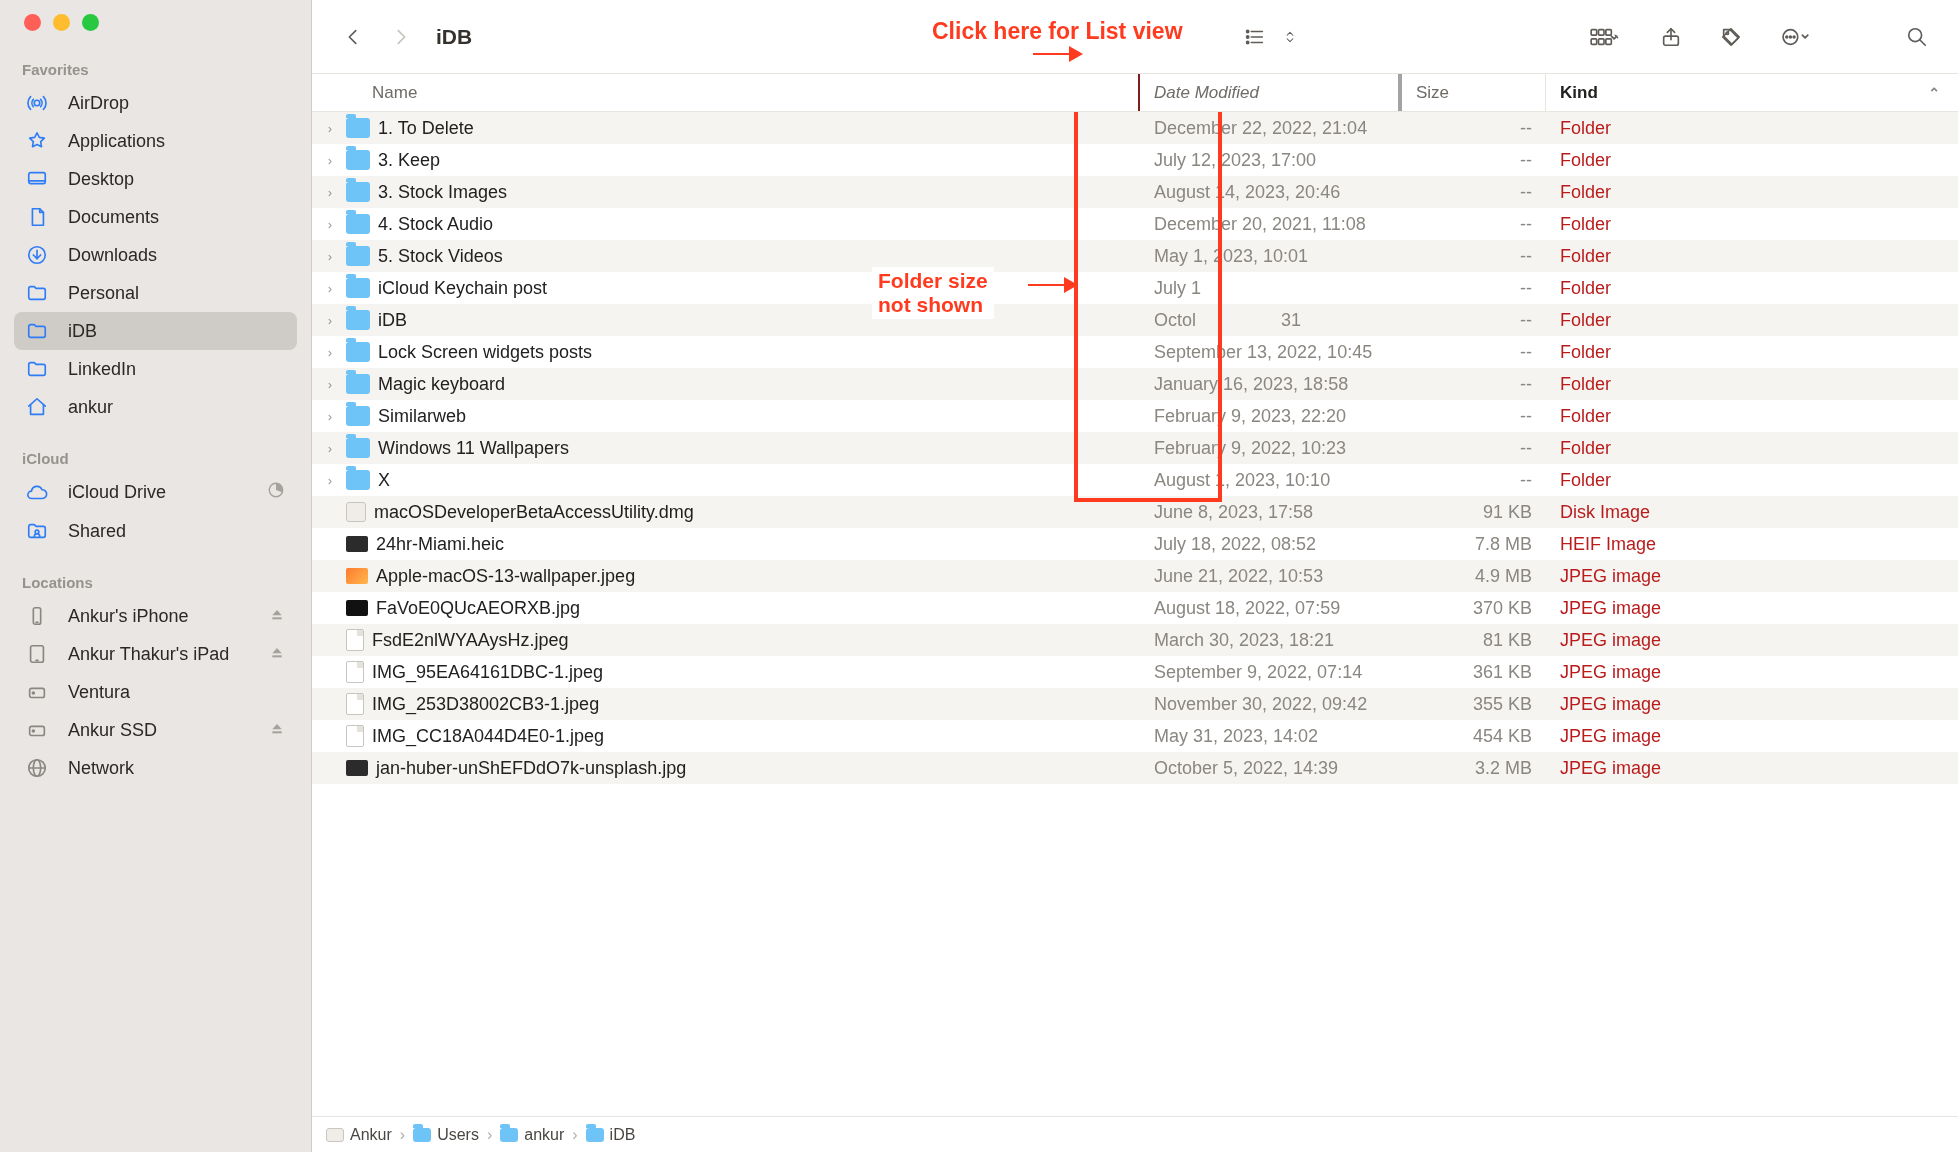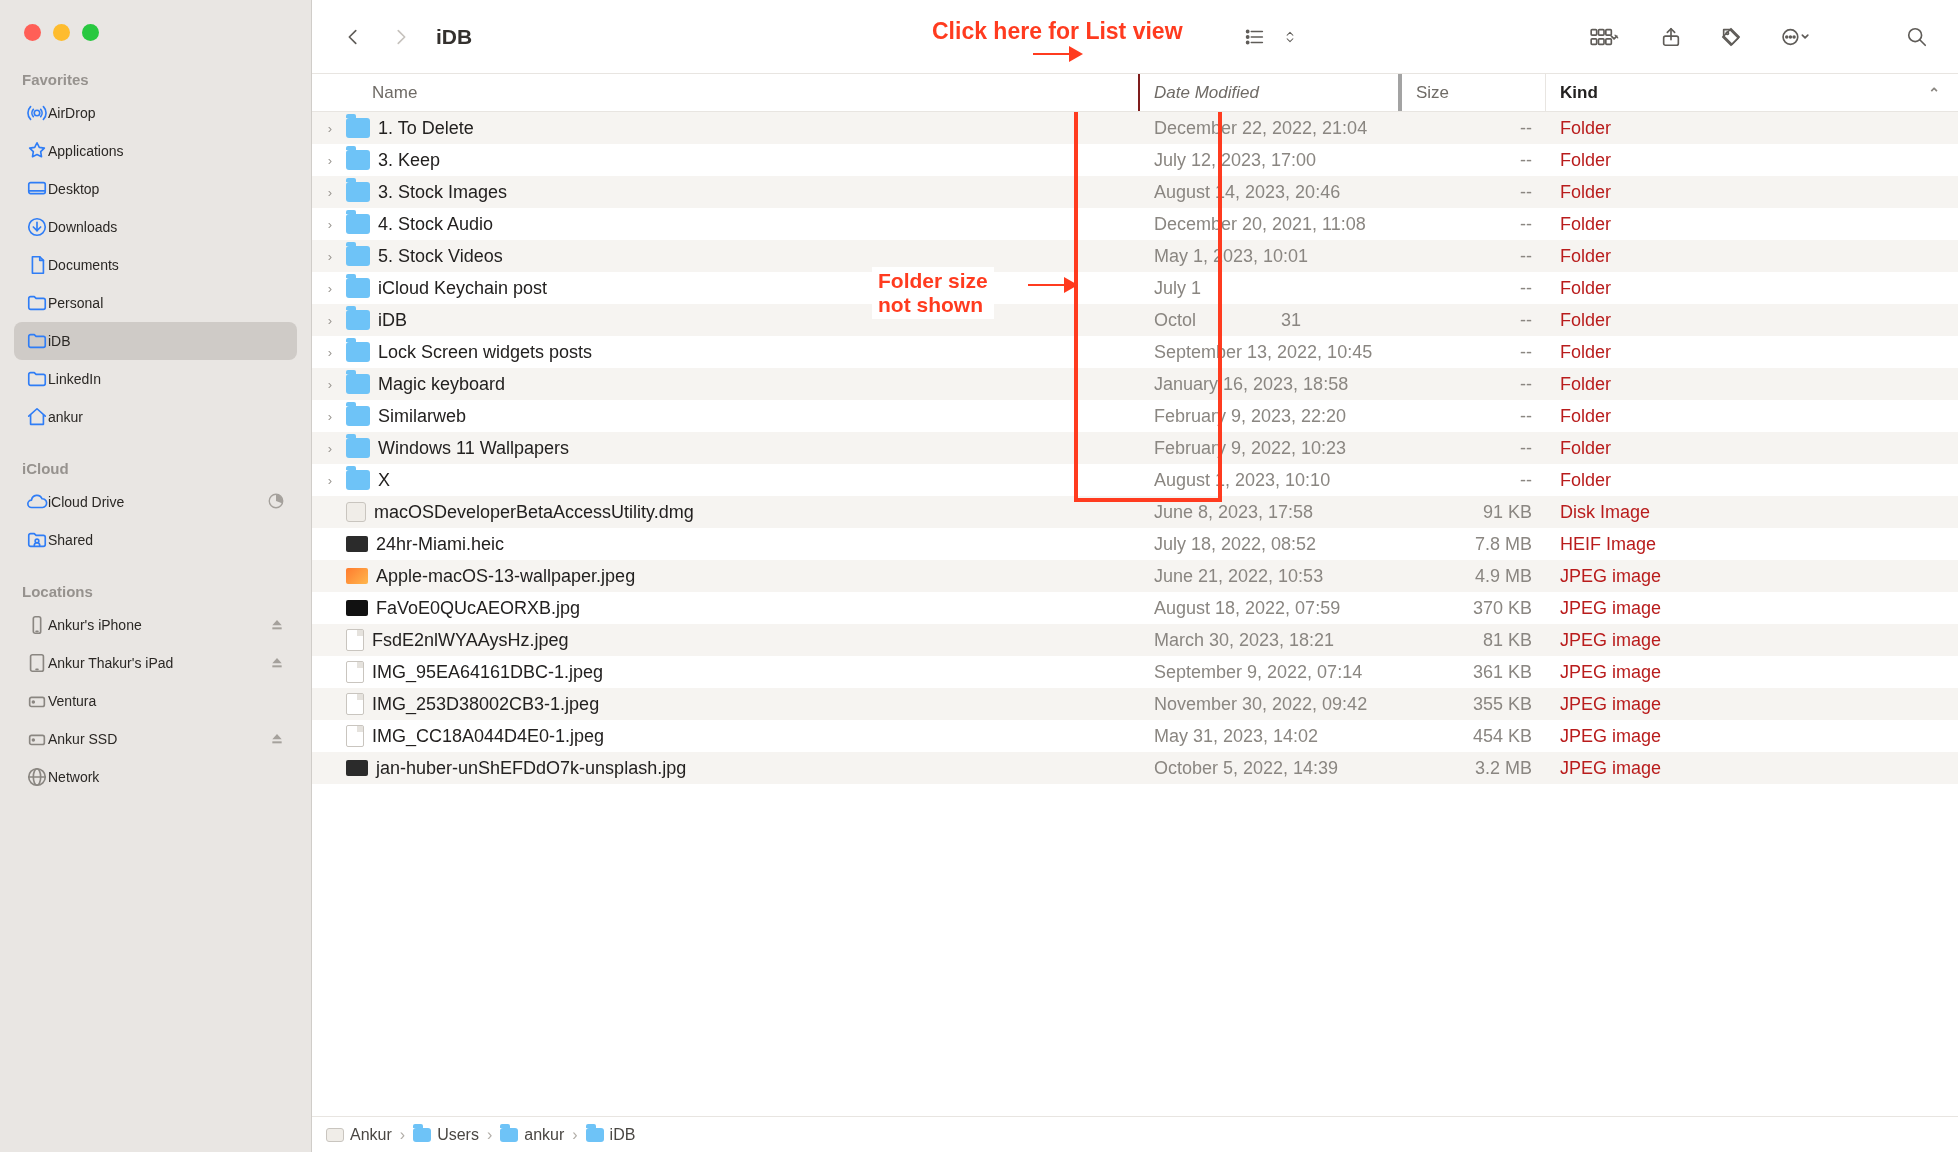--- a/index.html
+++ b/index.html
@@ -1,26 +1,26 @@
 <!DOCTYPE html>
 <html><head>
 <meta charset="utf-8">
 <style>
 * { margin: 0; padding: 0; box-sizing: border-box; font-family: -apple-system, BlinkMacSystemFont, "Segoe UI", Helvetica, Arial, sans-serif; }
 body { width: 1958px; height: 1152px; background: #fff; overflow: hidden; }
 .window { display: flex; width: 100%; height: 100%; }
-.sidebar { width: 312px; background: #e9e6e3; border-right: 1px solid #d0cdc9; display: flex; flex-direction: column; padding-top: 10px; overflow-y: auto; }
+.sidebar { width: 312px; background: #e9e6e3; border-right: 1px solid #d0cdc9; display: flex; flex-direction: column; overflow-y: auto; }
 .traffic { display: flex; gap: 12px; padding: 14px 0 24px 24px; }
 .traffic .dot { width: 17px; height: 17px; border-radius: 50%; }
 .traffic .red { background: #ff5f57; }
 .traffic .yellow { background: #febc2e; }
 .traffic .green { background: #28c840; }
 .section-title { font-size: 15px; font-weight: 700; color: #96928e; padding: 6px 20px 6px 22px; }
 .side-list { display: flex; flex-direction: column; padding: 0 14px; margin-bottom: 18px; }
-.side-item { display: flex; align-items: center; gap: 0; padding: 8px 12px; border-radius: 8px; font-size: 14px; color: #2b2825; cursor: default; }
+.side-item { display: flex; align-items: center; gap: 20px; padding: 8px 12px; border-radius: 8px; font-size: 18px; color: #2b2825; cursor: default; }
 .side-item.selected { background: #cfcbc7; }
 .side-item .icn { width: 22px; height: 22px; display: flex; align-items: center; justify-content: center; color: #2f7df6; flex-shrink: 0; }
 .side-item .trail { margin-left: auto; color: #a5a19c; }
 .main { flex: 1; display: flex; flex-direction: column; background: #fff; min-width: 0; }
 .toolbar { height: 74px; display: flex; align-items: center; padding: 0 20px; gap: 6px; border-bottom: 1px solid #e8e5e1; position: relative; }
 .tb-btn { width: 42px; height: 42px; display: flex; align-items: center; justify-content: center; color: #5f5c58; border-radius: 6px; }
 .tb-btn.disabled { color: #c6c2bd; }
 .title { font-size: 21px; font-weight: 700; color: #34312e; margin-left: 8px; }
 .annot { position: absolute; font-size: 23px; font-weight: 700; color: #ff3b1f; display: flex; align-items: center; gap: 8px; flex-direction: column; }
 .annot-arrow { width: 48px; height: 2px; background: #ff3b1f; position: relative; }
@@ -94,35 +94,35 @@
               <svg viewBox="0 0 24 24">
                 <rect x="3" y="5" width="18" height="12" rx="2"></rect>
                 <line x1="3" y1="14" x2="21" y2="14"></line>
               </svg>
             </span>
             <span>Desktop</span>
           </div>
           <div class="side-item">
             <span class="icn">
               <svg viewBox="0 0 24 24">
+                <path d="M7 3h8l4 4v14H7z"></path>
+                <polyline points="15 3 15 7 19 7"></polyline>
+              </svg>
+            </span>
+            <span>Documents</span>
+          </div>
+          <div class="side-item">
+            <span class="icn">
+              <svg viewBox="0 0 24 24">
                 <circle cx="12" cy="12" r="9"></circle>
                 <polyline points="8 12 12 16 16 12"></polyline>
                 <line x1="12" y1="7" x2="12" y2="16"></line>
               </svg>
             </span>
             <span>Downloads</span>
-          </div>
-          <div class="side-item">
-            <span class="icn">
-              <svg viewBox="0 0 24 24">
-                <path d="M7 3h8l4 4v14H7z"></path>
-                <polyline points="15 3 15 7 19 7"></polyline>
-              </svg>
-            </span>
-            <span>Documents</span>
           </div>
           <div class="side-item">
             <span class="icn">
               <svg viewBox="0 0 24 24">
                 <path d="M3 7a2 2 0 0 1 2-2h4l2 2h8a2 2 0 0 1 2 2v8a2 2 0 0 1-2 2H5a2 2 0 0 1-2-2z"></path>
               </svg>
             </span>
             <span>Personal</span>
           </div>
           <div class="side-item selected">

